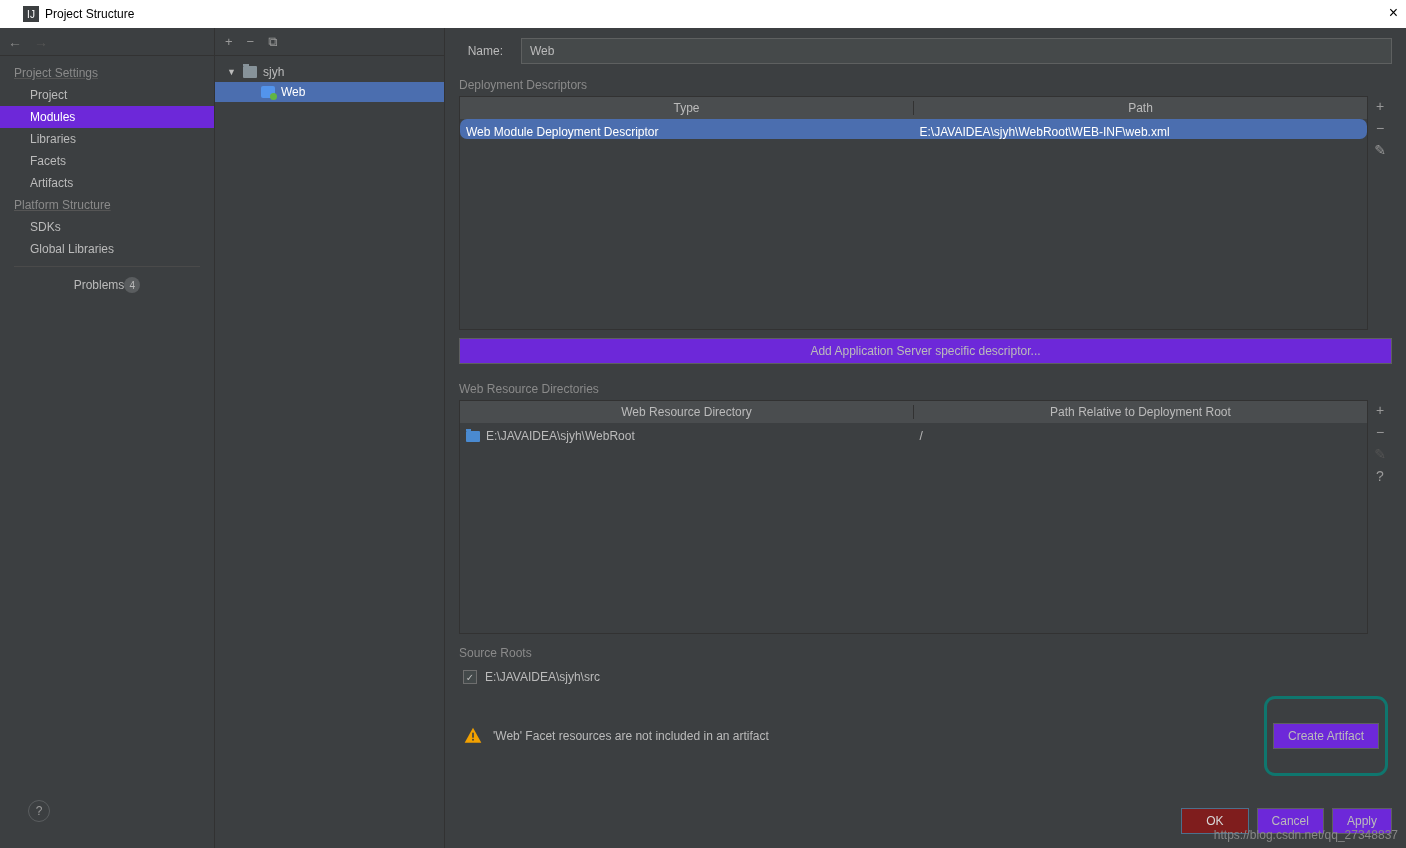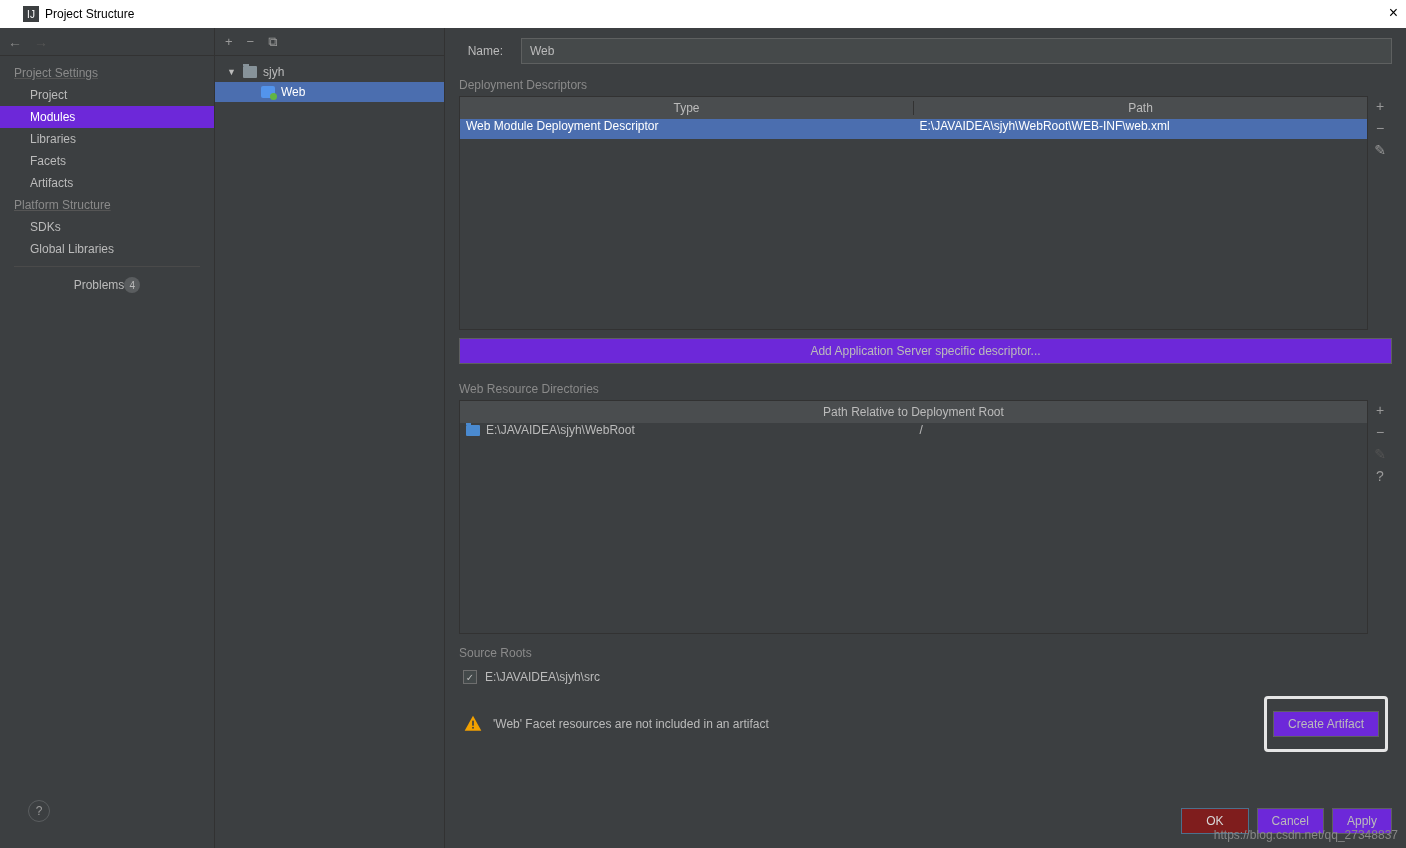--- a/index.html
+++ b/index.html
@@ -49,21 +49,21 @@
   .name-row label { color: #bbbbbb; width: 44px; text-align: right; }
   .name-row input { flex: 1; background: #45494a; border: 1px solid #5e6060; color: #bbbbbb; padding: 4px 8px; height: 26px; }
   
   .section-label { color: #8a8a8a; margin-bottom: 4px; }
   
   .table-group { display: flex; margin-bottom: 8px; }
   .table-wrap { flex: 1; border: 1px solid #323232; }
   .table-header { display: flex; background: #4a4d4f; color: #bbbbbb; height: 22px; align-items: center; }
   .table-header .col { text-align: center; border-right: 1px solid #323232; padding: 0 6px; }
   .table-header .col:last-child { border-right: none; }
-  .table-row { display: flex; height: 20px; align-items: flex-start; color: #bbbbbb; }
+  .table-row { display: flex; height: 20px; align-items: flex-end; color: #bbbbbb; border-radius: 7px; }
   .table-row.selected { background: #4b6eaf; color: #fff; }
   .table-row .cell { padding: 0 6px; overflow: hidden; white-space: nowrap; }
   .table-body { background: #3c3f41; }
   .dd-body { height: 210px; }
   .wrd-body { height: 210px; }
   
   .side-actions { width: 24px; display: flex; flex-direction: column; align-items: center; padding-top: 2px; gap: 6px; color: #9a9a9a; }
   .side-actions span { cursor: pointer; font-size: 14px; }
   .side-actions span.disabled { color: #555; }
   
@@ -73,21 +73,21 @@
   .folder-mini::before { content:""; position:absolute; top:-2px; left:0; width:5px; height:2px; background:#4a8ad0; }
   
   .source-roots { margin-top: 4px; }
   .checkbox-row { display: flex; align-items: center; gap: 8px; padding: 6px 4px; color: #bbbbbb; }
   .checkbox { width: 14px; height: 14px; border: 1px solid #6e6e6e; background: #43494a; display: inline-flex; align-items: center; justify-content: center; color: #bbbbbb; font-size: 10px; cursor: pointer; }
   
   .warning-row { display: flex; align-items: center; gap: 10px; padding: 6px 4px 10px 4px; }
   .warning-icon { width: 20px; height: 20px; position: relative; }
   .warning-icon svg { width: 20px; height: 20px; }
   .warning-text { color: #bbbbbb; flex: 1; }
-  .create-artifact-wrap { border: 3px solid #e5e5e5; padding: 12px 6px; border-radius: 4px; }
+  .create-artifact-wrap { border: 3px solid #0f766e; padding: 24px 6px; border-radius: 11px; }
   
   .footer-buttons { position: absolute; right: 14px; bottom: 14px; display: flex; gap: 8px; }
   .btn.primary { background: #7f1d1d; border-color: #4c708c; color: #d8d8d8; padding: 5px 24px; }
   
   .watermark { position: absolute; right: 8px; bottom: 6px; color: #888; font-size: 12px; }
 </style>
 </head>
 <body>
 
 <div class="titlebar">
@@ -165,20 +165,21 @@
         <span>−</span>
         <span>✎</span>
       </div>
     </div>
     <button class="btn"><span>Add Application Server specific descriptor...</span></button>
 
     <div class="section-label" style="margin-top:18px">Web Resource Directories</div>
     <div class="table-group">
       <div class="table-wrap">
         <div class="table-header">
+          <div class="col" style="flex:1">Web Resource Directory</div>
           <div class="col" style="flex:1">Path Relative to Deployment Root</div>
         </div>
         <div class="table-body wrd-body">
           <div class="table-row">
             <div class="cell" style="flex:1">
               <span class="folder-mini"></span><span>E:\JAVAIDEA\sjyh\WebRoot</span>
             </div>
             <div class="cell" style="flex:1">/</div>
           </div>
         </div>

